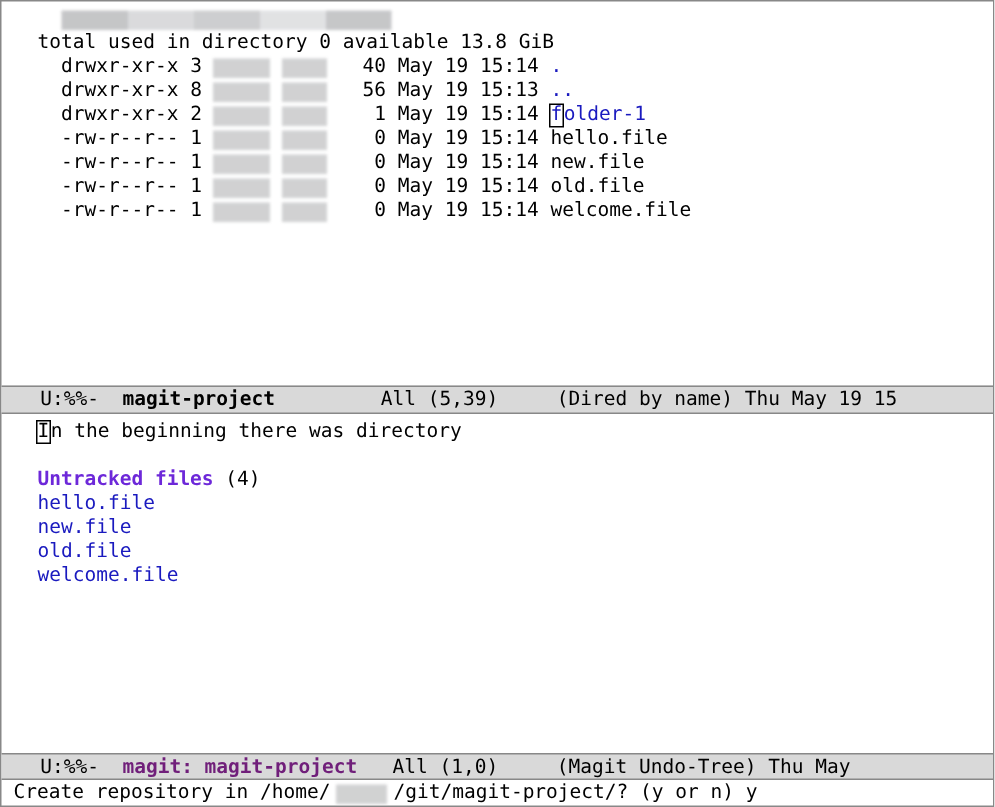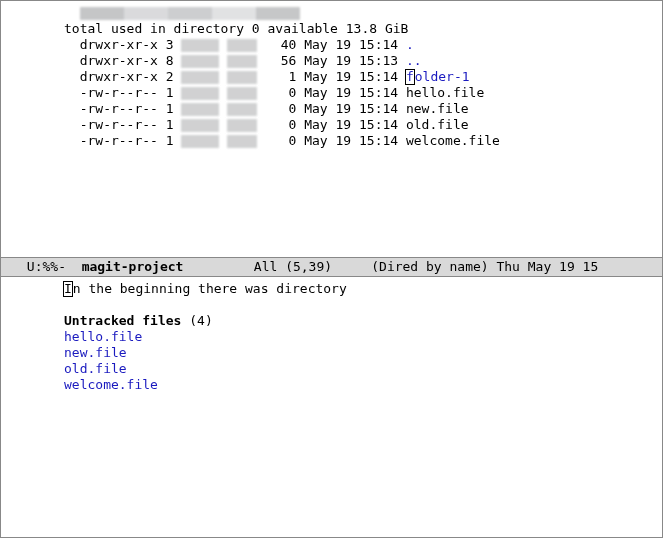--- a/index.html
+++ b/index.html
@@ -21,21 +21,20 @@
     display: flex;
     flex-direction: column;
   }
   .pane {
     white-space: pre;
     overflow: hidden;
     padding-left: 24px;
     padding-top: 4px;
     padding-bottom: 4px;
     flex: 0 0 auto;
-    margin-left: 39px;
   }
   .pane.top { flex: 0 0 auto; height: 248px; }
   .pane.bottom { flex: 0 0 auto; height: 218px; }
   .modeline {
     background: #d9d9d9;
     border-top: 1px solid #888;
     border-bottom: 1px solid #888;
     white-space: pre;
     padding-left: 18px;
     height: 18px;
@@ -72,21 +71,21 @@
   .sm-mini { width: 34px; margin: 0 4px; }
   .link-dir  { color: #1a1abf; }
   .link-file { color: #1a1abf; }
   .cursor-box {
     display: inline-block;
     border: 1px solid #000;
     line-height: 14px;
     margin-left: -1px;
     padding: 0 0px;
   }
-  .section-head { color: #000000; font-weight: bold; }
+  .section-head { color: #6d28d9; font-weight: bold; }
   .gray { color: #4b4b4b; }
   .mode-accent { font-weight: bold; }
   .mode-purple { color: #701f7a; font-weight: bold; }
 </style>
 </head>
 <body>
 
 <div class="window">
 
   <div class="pane top"><span class="gray">  <span class="path-smudge"></span></span>
@@ -104,15 +103,17 @@
 
   <div class="pane bottom"><span><span class="cursor-box">I</span><span>n the beginning there was directory</span></span>
 
 <span class="section-head">Untracked files</span><span> (4)</span>
 <span class="link-file">hello.file</span>
 <span class="link-file">new.file</span>
 <span class="link-file">old.file</span>
 <span class="link-file">welcome.file</span>
 </div>
 
+  <div class="modeline"><span> U:%%-  </span><span class="mode-purple">magit: magit-project</span><span>   All (1,0)    </span> <span>(Magit Undo-Tree)</span><span> Thu May</span></div>
 
+  <div class="minibuffer"><span>Create repository in /home/</span><span class="smudge sm-mini"></span><span>/git/magit-project/? (y or n) </span><span>y</span></div>
 
 </div>
 
 </body></html>

